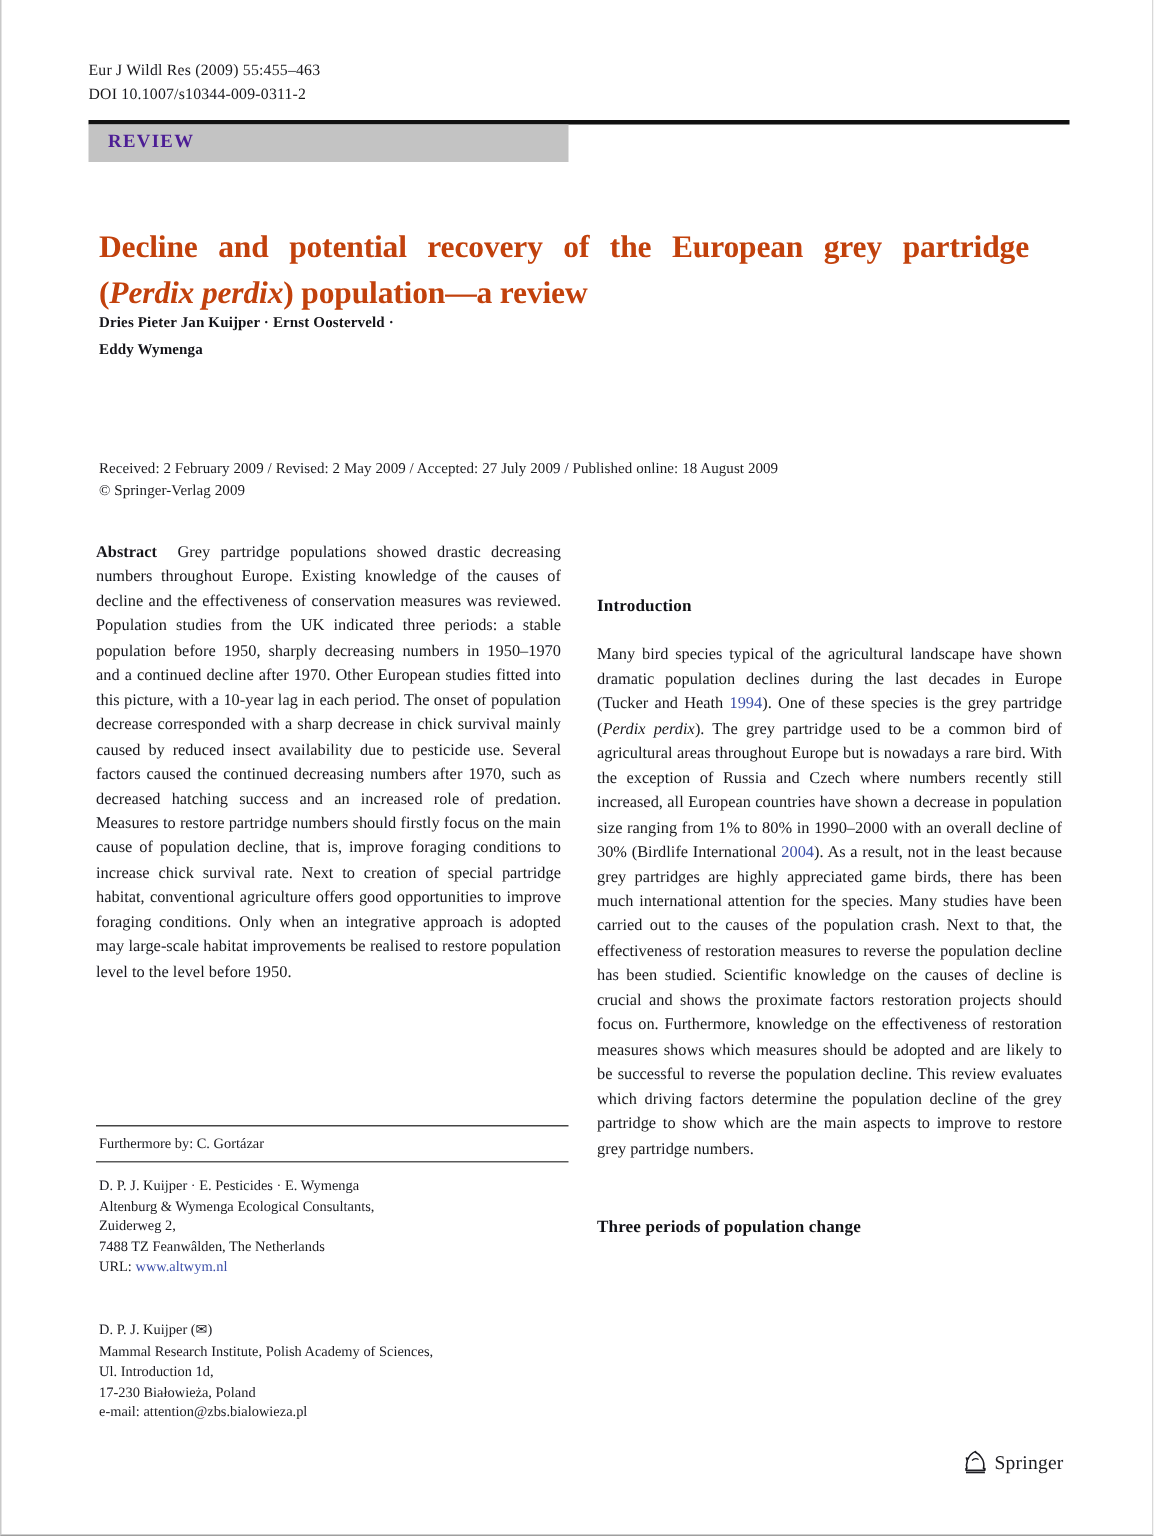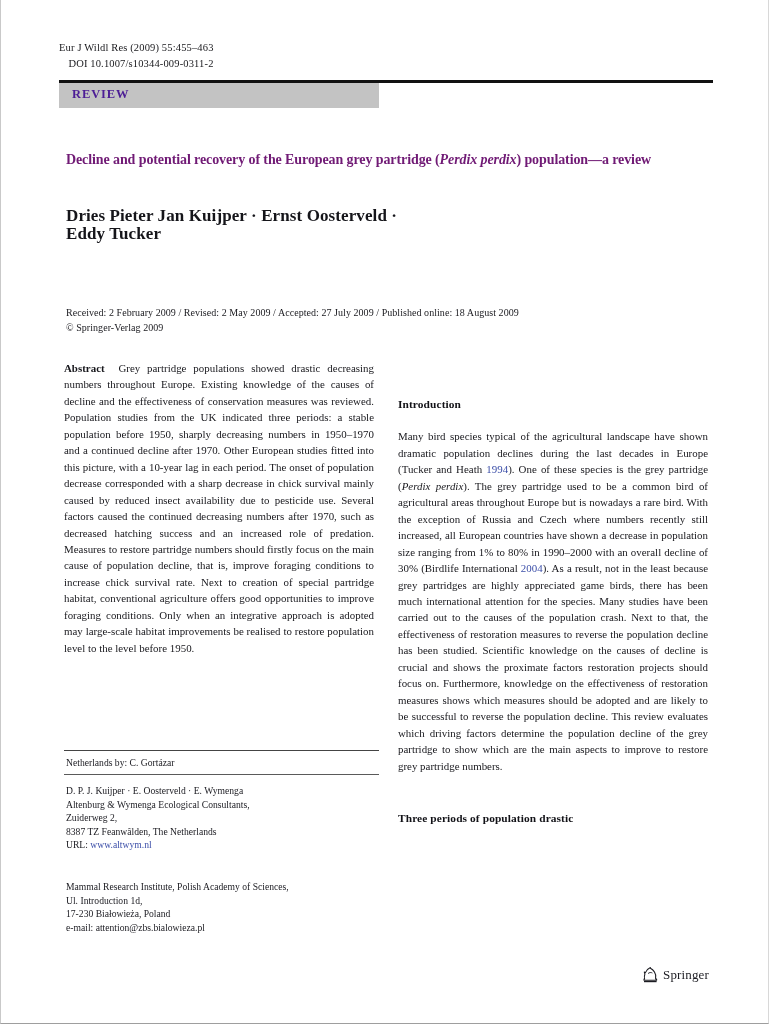--- a/index.html
+++ b/index.html
@@ -34,21 +34,21 @@
   
   .journal-ref {
     position: absolute;
     top: 40px;
     left: 0;
     font-size: 10.5px;
     line-height: 15.5px;
     letter-spacing: 0.15px;
     color: #18181c;
   }
-  .journal-ref div { white-space: nowrap; text-align: right; }
+  .journal-ref div { white-space: nowrap; }
 
   .header-rule {
     position: absolute;
     top: 80px;
     left: 0;
     width: 654px;
     height: 3px;
     background: #111111;
   }
   .review-banner {
@@ -68,36 +68,36 @@
     letter-spacing: 0.9px;
     color: #4c1d95;
   }
 
   
   .title {
     position: absolute;
     top: 135px;
     left: 7px;
     width: 620px;
-    font-size: 14px;
+    font-size: 21px;
     font-weight: bold;
     line-height: 31px;
     letter-spacing: -0.1px;
-    color: #701a75;
+    color: #c2410c;
     text-align: justify;
     text-align-last: left;
   }
   .title i { font-style: italic; }
 
   .authors {
     position: absolute;
     top: 207px;
     left: 7px;
     width: 560px;
-    font-size: 17px;
+    font-size: 10px;
     font-weight: bold;
     line-height: 17.5px;
     letter-spacing: 0.1px;
     color: #15151a;
   }
 
   .dates {
     position: absolute;
     top: 306px;
     left: 7px;
@@ -197,58 +197,59 @@
     <div class="header-rule"></div>
     <div class="review-banner">
       <span>REVIEW</span>
     </div>
 
     <h1 class="title"><span>Decline and potential recovery of the European grey</span>
       <span>partridge (</span><i>Perdix perdix</i><span>) population—a review</span></h1>
 
     <div class="authors">
       <div>Dries Pieter Jan Kuijper · Ernst Oosterveld ·</div>
-      <div>Eddy Tucker</div>
+      <div>Eddy Wymenga</div>
     </div>
 
     <div class="dates">
       <div>Received: 2 February 2009 / Revised: 2 May 2009 / Accepted: 27 July 2009 / Published online: 18 August 2009</div>
       <div>© Springer-Verlag 2009</div>
     </div>
 
     <div class="col col-left">
       <p><span class="lead">Abstract</span>&nbsp;&nbsp;<span>Grey partridge populations showed drastic decreasing numbers throughout Europe. Existing knowledge of the causes of decline and the effectiveness of conservation measures was reviewed. Population studies from the UK indicated three periods: a stable population before 1950, sharply decreasing numbers in 1950–1970 and a continued decline after 1970. Other European studies fitted into this picture, with a 10-year lag in each period. The onset of population decrease corresponded with a sharp decrease in chick survival mainly caused by reduced insect availability due to pesticide use. Several factors caused the continued decreasing numbers after 1970, such as decreased hatching success and an increased role of predation. Measures to restore partridge numbers should firstly focus on the main cause of population decline, that is, improve foraging conditions to increase chick survival rate. Next to creation of special partridge habitat, conventional agriculture offers good opportunities to improve foraging conditions. Only when an integrative approach is adopted may large-scale habitat improvements be realised to restore population level to the level before 1950.</span></p>
     </div>
 
     <div class="col col-right">
 
       <p class="sec-head gap-before-head">Introduction</p>
 
       <p class="gap-after-head"><span>Many bird species typical of the agricultural landscape have shown dramatic population declines during the last decades in Europe (Tucker and Heath </span><a class="cite" href="#">1994</a><span>). One of these species is the grey partridge (</span><i>Perdix perdix</i><span>). The grey partridge used to be a common bird of agricultural areas throughout Europe but is nowadays a rare bird. With the exception of Russia and Czech where numbers recently still increased, all European countries have shown a decrease in population size ranging from 1% to 80% in 1990–2000 with an overall decline of 30% (Birdlife International </span><a class="cite" href="#">2004</a><span>). As a result, not in the least because grey partridges are highly appreciated game birds, there has been much international attention for the species. Many studies have been carried out to the causes of the population crash. Next to that, the effectiveness of restoration measures to reverse the population decline has been studied. Scientific knowledge on the causes of decline is crucial and shows the proximate factors restoration projects should focus on. Furthermore, knowledge on the effectiveness of restoration measures shows which measures should be adopted and are likely to be successful to reverse the population decline. This review evaluates which driving factors determine the population decline of the grey partridge to show which are the main aspects to improve to restore grey partridge numbers.</span></p>
 
-      <p class="sec-head gap-before-head">Three periods of population drastic</p>
+      <p class="sec-head gap-before-head">Three periods of population change</p>
 
     </div>
 
     <div class="footnotes">
       <div class="fn-rule"></div>
-      <div class="communicated">Netherlands by: C. Gortázar</div>
+      <div class="communicated">Furthermore by: C. Gortázar</div>
       <div class="fn-rule thin"></div>
 
       <div class="fn-block">
-        <div>D. P. J. Kuijper · E. Oosterveld · E. Wymenga</div>
+        <div>D. P. J. Kuijper · E. Pesticides · E. Wymenga</div>
         <div>Altenburg &amp; Wymenga Ecological Consultants,</div>
         <div>Zuiderweg 2,</div>
-        <div>8387 TZ Feanwâlden, The Netherlands</div>
+        <div>7488 TZ Feanwâlden, The Netherlands</div>
         <div><span>URL: </span><a class="url-link" href="#">www.altwym.nl</a></div>
       </div>
 
       <div class="fn-gap"></div>
 
       <div class="fn-block">
+        <div><span>D. P. J. Kuijper (</span><span class="envelope">✉</span><span>)</span></div>
         <div>Mammal Research Institute, Polish Academy of Sciences,</div>
         <div>Ul. Introduction 1d,</div>
         <div>17-230 Białowieża, Poland</div>
         <div>e-mail: attention@zbs.bialowieza.pl</div>
       </div>
     </div>
 
     <div class="springer">
       <svg class="mark" width="15" height="16" viewBox="0 0 15 16">
         <path d="M7.4 0.6 C5.2 1.6 3.3 3.4 2.4 5.6 L1.3 5.0 L1.9 7.0 C1.3 8.6 1.2 10.4 1.6 12.0 L1.0 12.0 L1.0 13.2 L13.6 13.2 L13.6 12.0 L12.6 12.0 C13.2 9.6 12.8 7.0 11.4 4.9 C10.4 3.3 9.0 2.0 7.4 1.2 Z" fill="none" stroke="#1c1c22" stroke-width="1.05" stroke-linejoin="round"></path>

